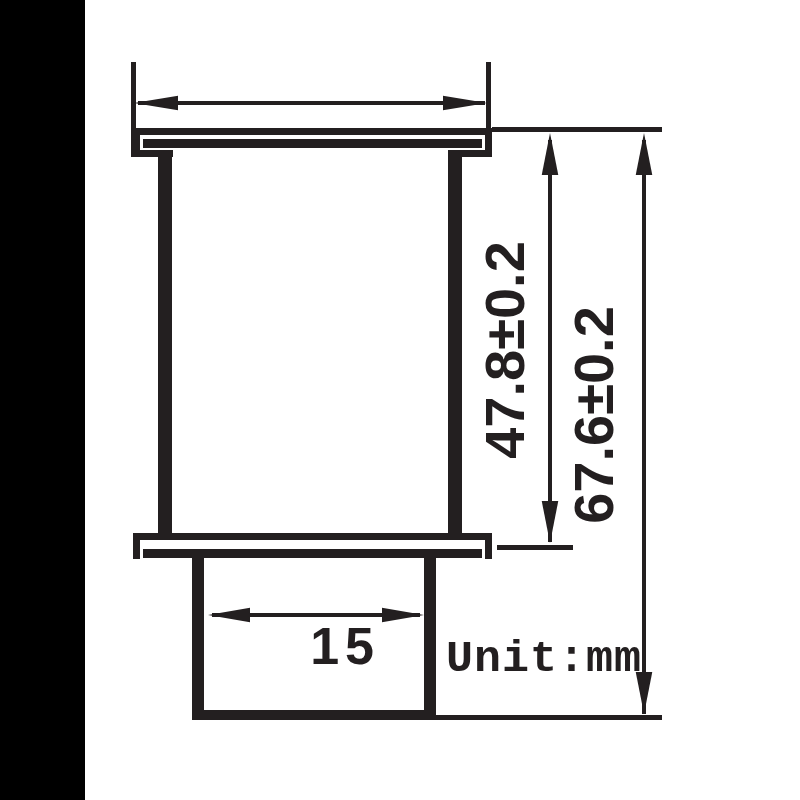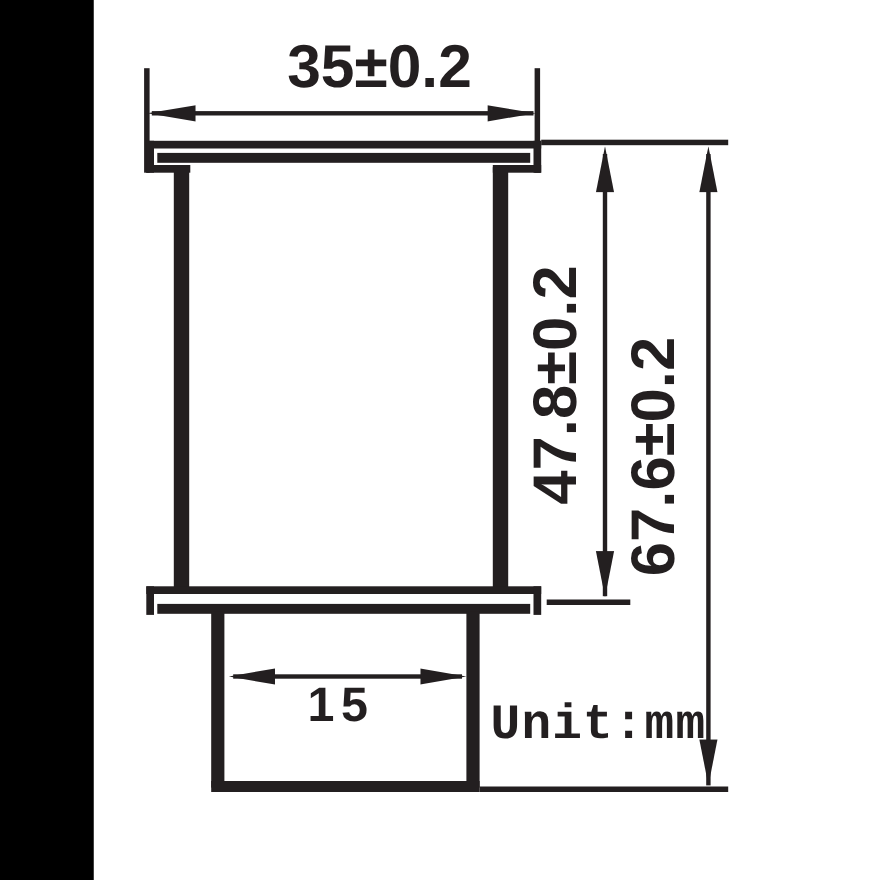--- a/index.html
+++ b/index.html
@@ -19,21 +19,21 @@
   .arrow.right{clip-path:polygon(100% 50%,0% 4%,0% 96%);}
   .arrow.up   {clip-path:polygon(50% 0%,4% 100%,96% 100%);}
   .arrow.down {clip-path:polygon(50% 100%,4% 0%,96% 0%);}
   .dimlabel{
     position:absolute;
     color:var(--ink,#231f20);
     font-weight:bold;
     white-space:nowrap;
   }
   #lbl35{left:215px;top:28px;width:260px;font-size:55px;text-align:center;}
-  #lbl15{left:240px;top:616px;width:140px;font-size:44px;text-align:center;letter-spacing:6px;}
+  #lbl15{left:240px;top:616px;width:140px;font-size:52px;text-align:right;letter-spacing:6px;}
   #lblUnit{left:446px;top:634px;font-size:45px;letter-spacing:1px;font-family:Liberation Mono, monospace;}
   .vlabel{
     position:absolute;
     width:300px;height:60px;line-height:60px;
     text-align:center;
     transform:rotate(-90deg);
     font-size:56px;
   }
   #lbl478{left:355px;top:320px;}
   #lbl676{left:444px;top:385px;}
@@ -94,21 +94,20 @@
 <div id="canvas">
 
   <div id="barL" class="bar"></div>
   <div id="barR" class="bar"></div>
 
   <div id="ext35L" class="ink"></div>
   <div id="ext35R" class="ink"></div>
   <div id="dim35" class="ink"></div>
   <div id="ar35L" class="arrow left"></div>
   <div id="ar35R" class="arrow right"></div>
-  <div id="lbl35" class="dimlabel">35±0.2</div>
 
   <div id="tfTop" class="ink"></div>
   <div id="tfBand" class="ink"></div>
   <div id="tfCapL" class="ink"></div>
   <div id="tfCapR" class="ink"></div>
   <div id="tfFootL" class="ink"></div>
   <div id="tfFootR" class="ink"></div>
 
   <div id="bodyL" class="ink"></div>
   <div id="bodyR" class="ink"></div>

